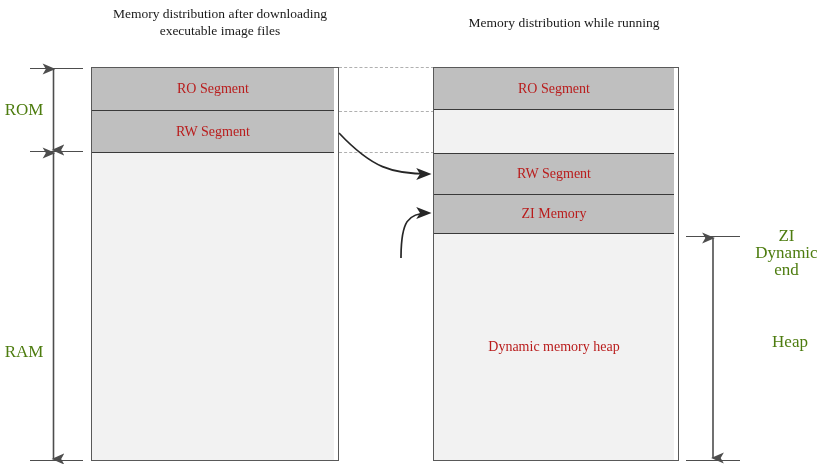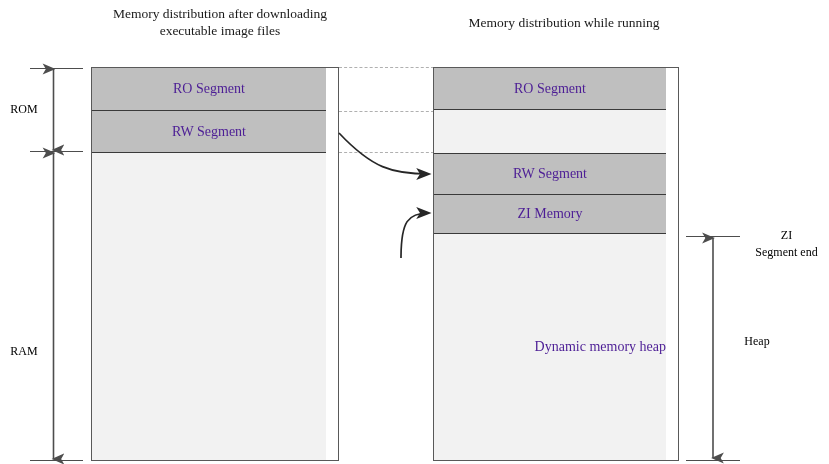--- a/index.html
+++ b/index.html
@@ -33,50 +33,50 @@
     position: absolute;
     box-sizing: border-box;
     border: 1.5px solid #595959;
   }
   #col-left  { left: 91px;  top: 67px; width: 248px; height: 394px; }
   #col-right { left: 433px; top: 67px; width: 246px; height: 394px; }
 
   .seg {
     position: absolute;
     left: 0;
-    right: 12px;
+    right: 4px;
     box-sizing: border-box;
     display: flex;
     align-items: center;
     justify-content: center;
     font-size: 14px;
-    color: #4c1d95;
+    color: #b91c1c;
   }
   .seg-filled { background: #bfbfbf; }
-  .seg-empty  { background: #f2f2f2; justify-content: flex-end; }
+  .seg-empty  { background: #f2f2f2; }
   .seg-bt { border-top: 1.5px solid #3a3a3a; }
   .seg-bb { border-bottom: 1.5px solid #3a3a3a; }
 
   
   .guide {
     position: absolute;
     height: 0;
     border-top: 1px dashed #b0b0b0;
   }
 
   
   .tick {
     position: absolute;
     height: 0;
     border-top: 1.6px solid #4d4d4d;
   }
   .measure-label {
     position: absolute;
-    font-size: 12px;
-    color: #000000;
+    font-size: 17px;
+    color: #4d7c0f;
     text-align: center;
     line-height: 17px;
   }
 
   
   #overlay {
     position: absolute;
     left: 0; top: 0;
     width: 829px; height: 464px;
     pointer-events: none;
@@ -129,23 +129,23 @@
   <div class="tick" style="left:30px; top:460px; width:53px;"></div>
 
   <div class="measure-label" style="left:2px; top:101px; width:44px;">ROM</div>
   <div class="measure-label" style="left:2px; top:315px; width:44px;margin-top:28px;">RAM</div>
 
   <div class="tick" style="left:686px; top:236px; width:54px;"></div>
   <div class="tick" style="left:686px; top:460px; width:54px;"></div>
 
   <div class="measure-label" style="left:744px; top:227px; width:85px;text-align:center;">
     <div>ZI</div>
-    <div>Segment end</div>
+    <div>Dynamic end</div>
   </div>
-  <div class="measure-label" style="left:727px; top:333px; width:60px;">Heap</div>
+  <div class="measure-label" style="left:760px; top:333px; width:60px;">Heap</div>
 
   <svg id="overlay" viewBox="0 0 829 464" xmlns="http://www.w3.org/2000/svg">
     <defs>
       <marker id="arrowUp" markerWidth="9" markerHeight="9" refX="4.5" refY="1.2" orient="auto" markerUnits="strokeWidth">
         <path d="M4.5,0 L8,8 L4.5,6 L1,8 Z" fill="#4d4d4d"></path>
       </marker>
       <marker id="arrowDown" markerWidth="9" markerHeight="9" refX="4.5" refY="6.8" orient="auto" markerUnits="strokeWidth">
         <path d="M4.5,8 L1,0 L4.5,2 L8,0 Z" fill="#4d4d4d"></path>
       </marker>
       <marker id="arrowRight" markerWidth="10" markerHeight="10" refX="8.5" refY="5" orient="auto" markerUnits="strokeWidth">

